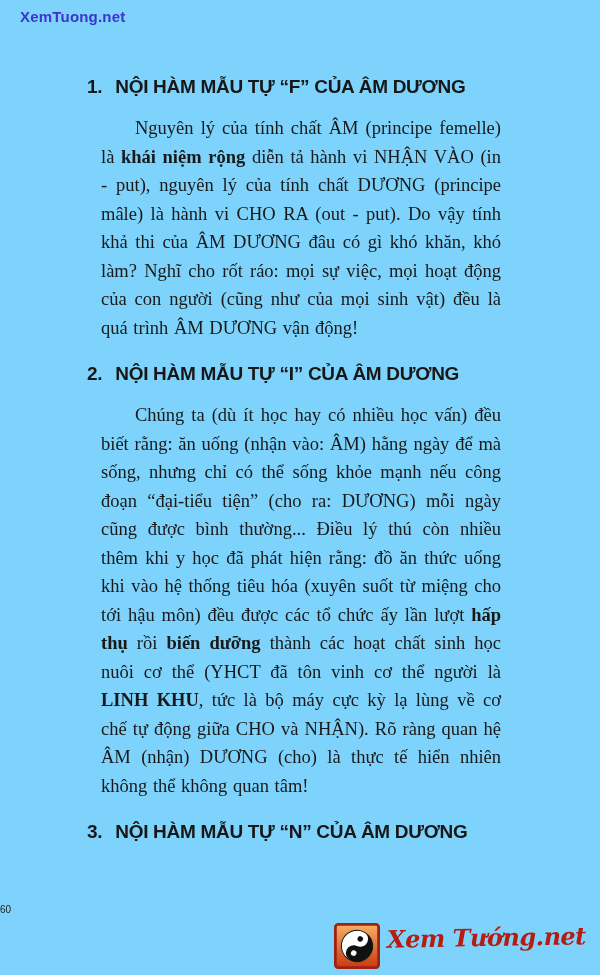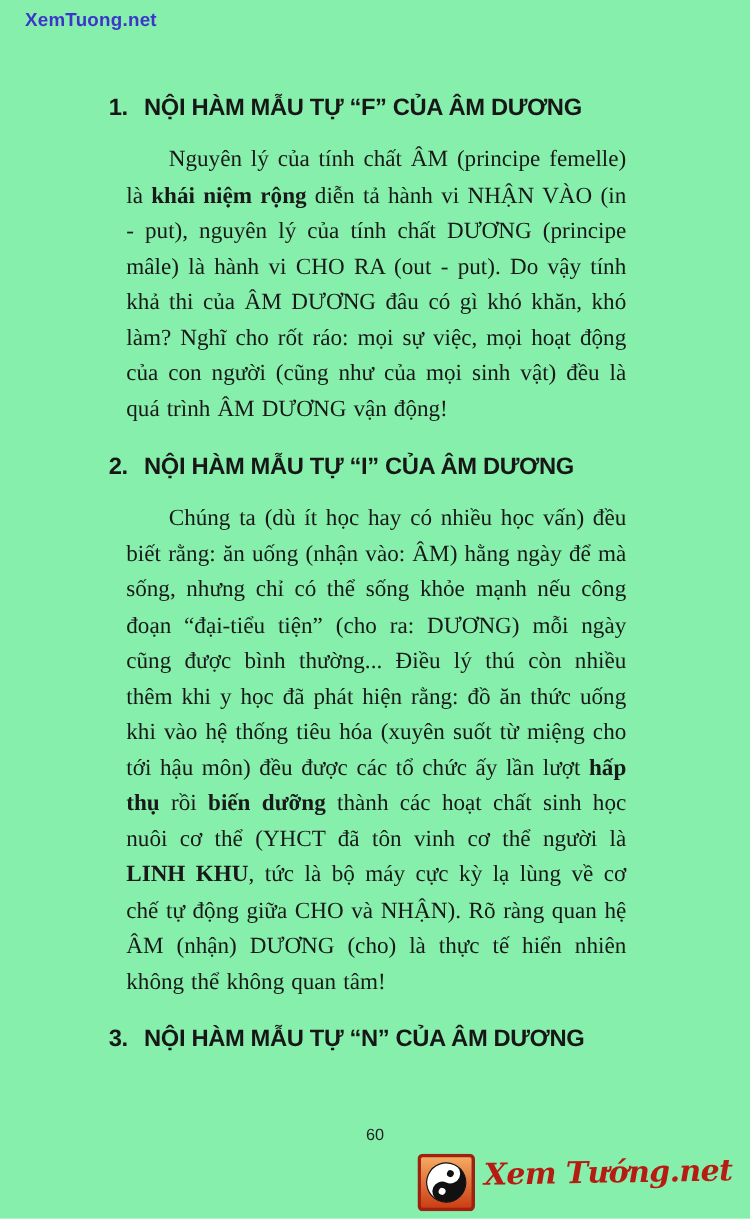--- a/index.html
+++ b/index.html
@@ -5,21 +5,21 @@
   html, body { margin: 0; padding: 0; }
   body {
     width: 600px; height: 975px;
     background: #ffffff;
     font-family: "Liberation Serif", serif;
     position: relative;
     overflow: hidden;
   }
   .page {
     position: absolute; inset: 0;
-    background: #86efac;
+    background: #7dd3fc;
   }
   .watermark {
     position: absolute; top: 8px; left: 20px;
     font-family: "Liberation Sans", sans-serif;
     font-weight: 700; font-size: 15px;
     letter-spacing: 0.2px;
     cursor: pointer;
   }
   .content {
     position: absolute; left: 85px; top: 76px; width: 432px;
@@ -41,23 +41,23 @@
     font-size: 18.5px;
     line-height: 28.5px;
     text-align: justify;
     text-indent: 34px;
     color: #191919;
     word-spacing: 1px;
   }
   .par b { font-weight: 700; }
   .page-number {
     position: absolute; bottom: 60px; left: 0; right: 0;
-    text-align: center;
+    text-align: left;
     font-family: "Liberation Sans", sans-serif;
-    font-size: 13px; color: #222;
+    font-size: 10px; color: #222;
   }
   .logo {
     position: absolute; right: 14px; bottom: 6px;
     display: flex; align-items: flex-start; gap: 7px;
     cursor: pointer;
   }
   .logo-icon { width: 46px; height: 46px; display: block; }
   .logo-text {
     font-family: "DejaVu Serif", serif;
     font-style: italic; font-weight: 700;

